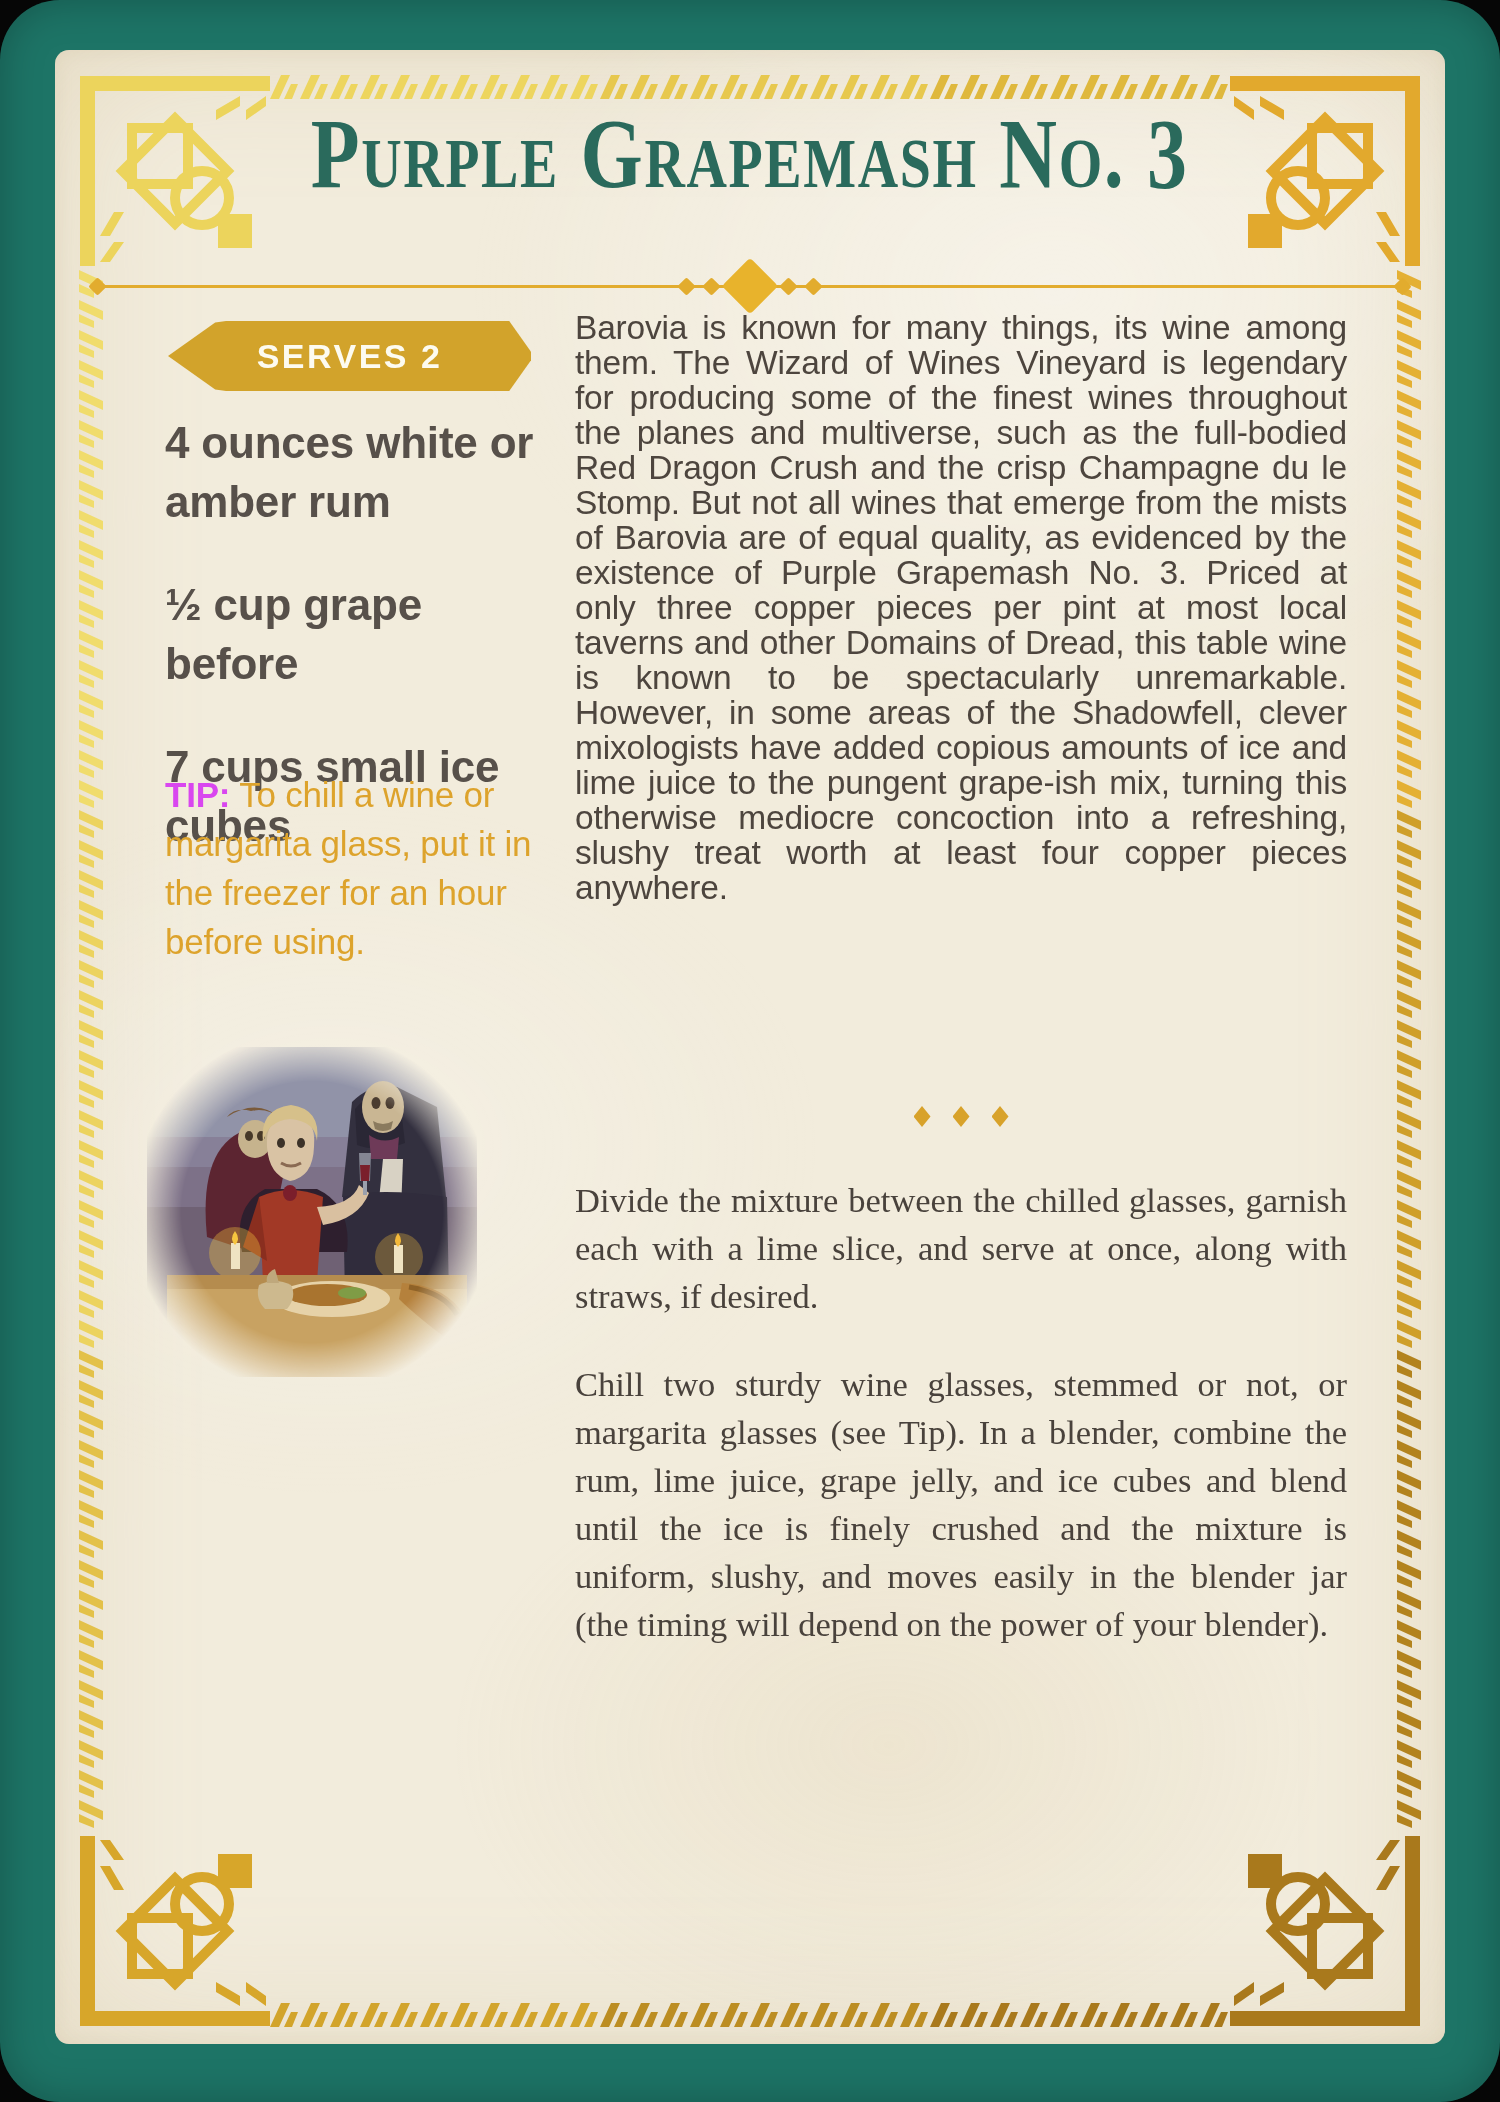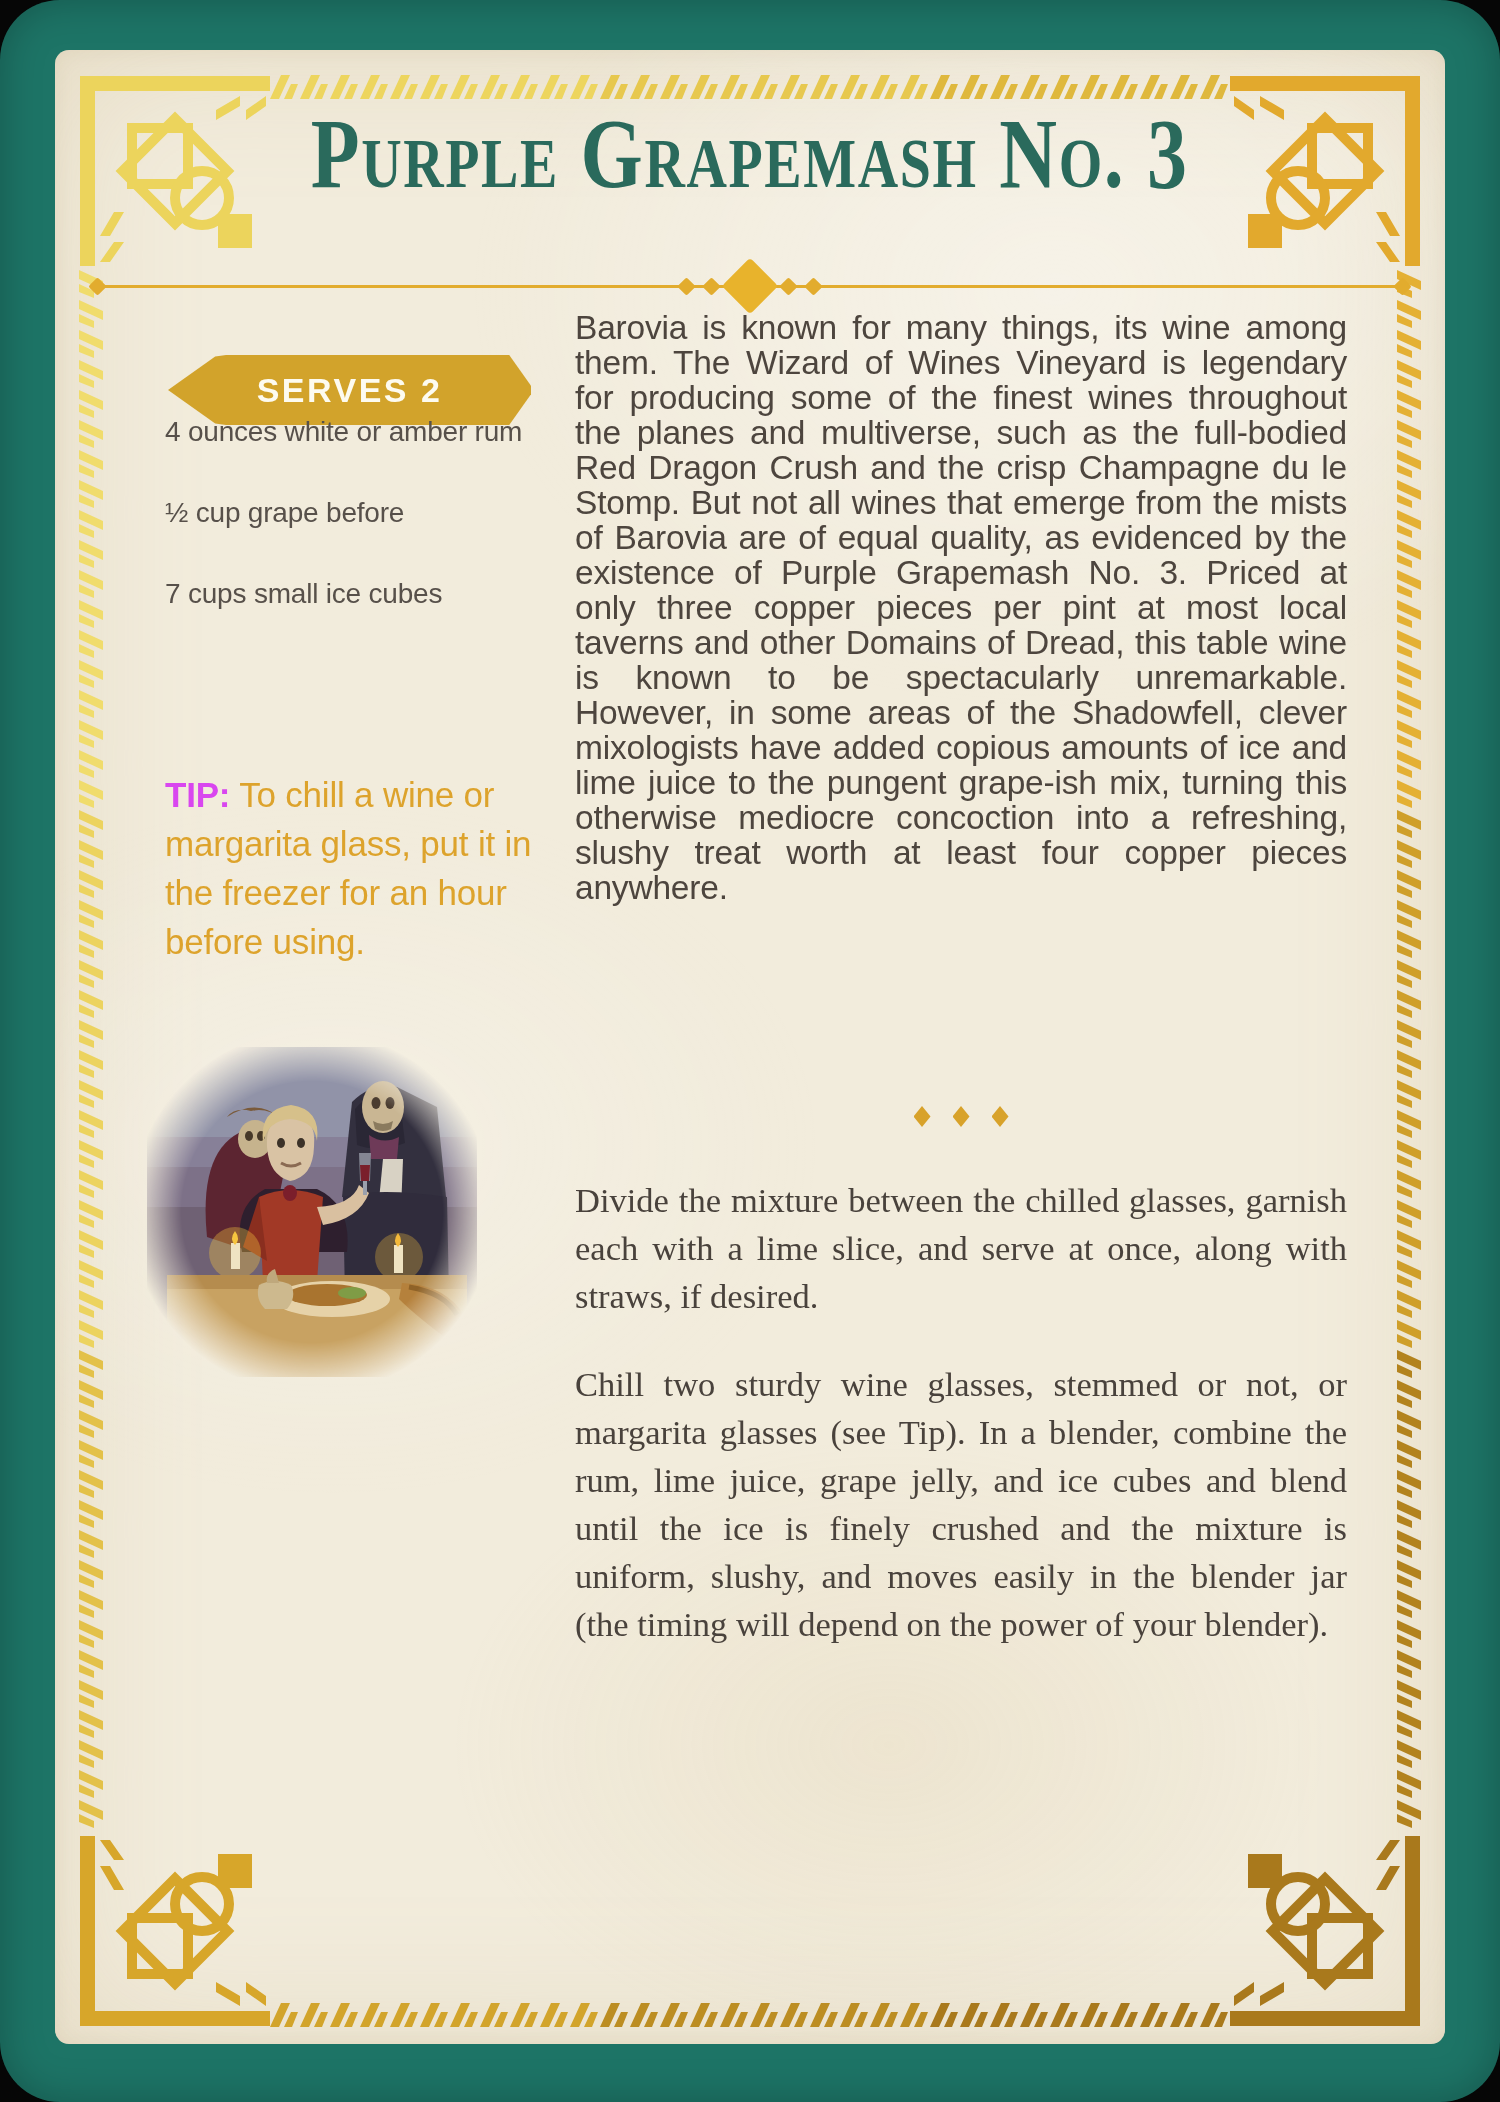--- a/index.html
+++ b/index.html
@@ -34,26 +34,26 @@
   .rule .line{position:absolute;left:0;right:0;top:13px;height:3px;background:#e2ac2e;}
   .dia{position:absolute;background:#e2ac2e;transform:rotate(45deg);border-radius:2px;}
   .dia.end-l{left:-4px;top:8px;width:13px;height:13px;}
   .dia.end-r{right:-4px;top:8px;width:13px;height:13px;}
   .cluster{position:absolute;left:50%;top:14px;transform:translate(-50%,-50%);
            display:flex;align-items:center;gap:12px;}
   .cluster .d1{width:13px;height:13px;background:#e2ac2e;transform:rotate(45deg);border-radius:2px;}
   .cluster .d0{width:40px;height:40px;background:#e8b32c;transform:rotate(45deg);border-radius:4px;}
 
   
-  .badge{position:absolute;left:168px;top:355px;width:363px;height:70px;background:#d2a32b;
+  .badge{position:absolute;left:168px;top:321px;width:363px;height:70px;background:#d2a32b;
          clip-path:polygon(0 50%,13% 2%,16% 0,94% 0,100% 44%,100% 56%,94% 100%,16% 100%,13% 98%);
          display:flex;align-items:center;justify-content:center;}
   .badge span{color:#fdfbf0;font-weight:700;font-size:34px;letter-spacing:2.5px;}
   .ingredients{position:absolute;left:165px;top:413px;width:374px;color:#57504a;
-         font-size:28px;line-height:37px;letter-spacing:-.2px;}
+         font-size:44px;line-height:59px;letter-spacing:-.2px;font-weight:bold;}
   .ingredients .item{margin-bottom:44px;}
   .tip{position:absolute;left:165px;top:770px;width:376px;color:#dda32c;
        font-size:35px;line-height:49px;letter-spacing:-.2px;}
   .tip b{font-weight:700;color:#d946ef;}
 
   
   .vignette{position:absolute;left:147px;top:1047px;width:330px;height:330px;
      -webkit-mask:radial-gradient(circle at 50% 50%,#000 56%,transparent 78%);
      mask:radial-gradient(circle at 50% 50%,#000 56%,transparent 78%);}
   .vignette svg{display:block;}

